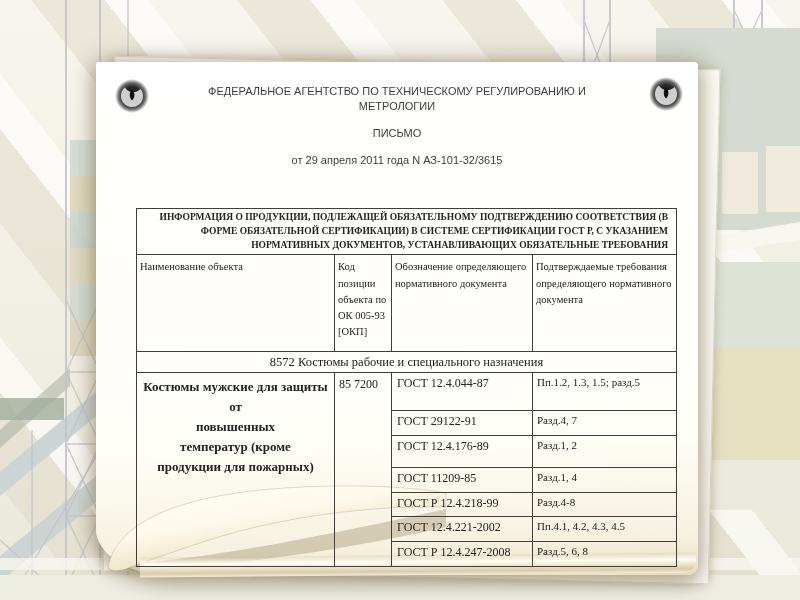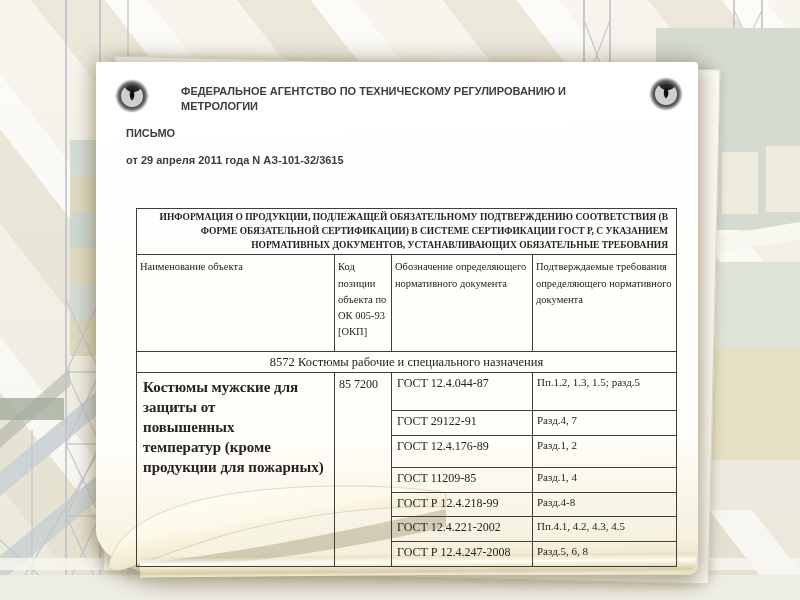--- a/index.html
+++ b/index.html
@@ -38,41 +38,41 @@
     border-bottom-right-radius:12px; transform:rotate(-.5deg);
   }
   .curl { position:absolute; left:6px; bottom:2px; width:350px; height:94px; }
 
   
   .pin { position:absolute; width:36px; height:36px; }
   .pin-left  { left:114px; top:78px; }
   .pin-right { left:648px; top:76px; }
 
   
-  .doc-head { position:absolute; top:22px; left:30px; right:30px; 
-              color:#3d3d3d; font-weight:bold; }
+  .doc-head { position:absolute; top:22px; left:30px; right:30px; text-align:center;
+              color:#3d3d3d; font-weight:normal; }
   .agency    { font-size:11px; line-height:15px; max-width:432px; margin:0 auto; }
   .doc-type  { margin-top:13px; font-size:11px; }
   .date-line { margin-top:15px; font-size:11px; }
   .subject   { margin-top:16px; font-size:11px; }
 
   
   table.cert {
     position:absolute; top:146px; left:40px; width:540px;
     border-collapse:collapse; table-layout:fixed;
     font-family:"Liberation Serif", serif; color:#232323;
   }
   table.cert td { border:1px solid #3e3e3e; background:transparent; }
   td.caption { height:38px; font-size:9.5px; font-weight:bold; text-align:right;
                line-height:1.45; padding:2px 8px; }
   tr.colhead td { height:88px; font-size:10.5px; 
                   vertical-align:top; padding:4px 3px; line-height:1.55; }
   td.section { height:18px; font-size:12.5px; text-align:center; padding:1px; }
-  td.objname { font-weight:bold; font-size:15px; line-height:20px; vertical-align:top;
-               padding:4px 6px; white-space:pre-line; }
+  td.objname { font-weight:bold; font-size:13px; line-height:20px; vertical-align:top;
+               padding:4px 6px; white-space:pre-line;text-align:center; }
   td.objcode { font-size:12px; vertical-align:top; padding:4px 4px;margin-top:8px; }
   td.gdoc { font-size:12px;   vertical-align:top; padding:3px 5px; }
   td.greq { font-size:11px;   vertical-align:top; padding:3px 4px; }
   tr.rh0 { height:38px; } tr.rh1 { height:25px; } tr.rh2 { height:32px; }
   tr.rh3 { height:25px; } tr.rh4 { height:24px; } tr.rh5 { height:25px; }
   tr.rh6 { height:25px; }
 </style>
 </head>
 <body>
 

